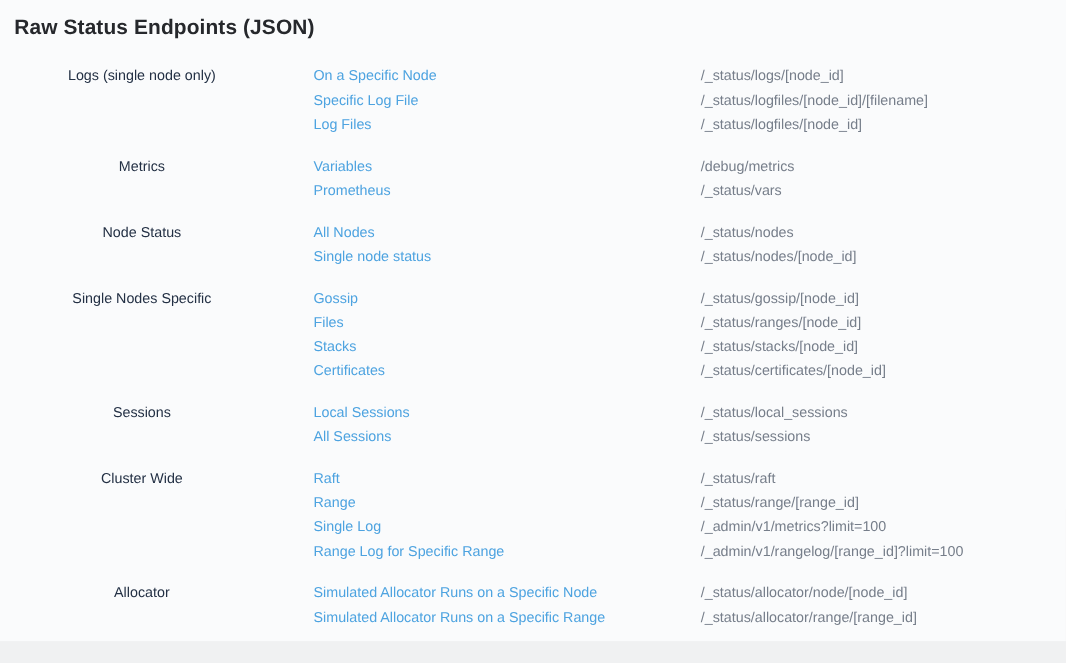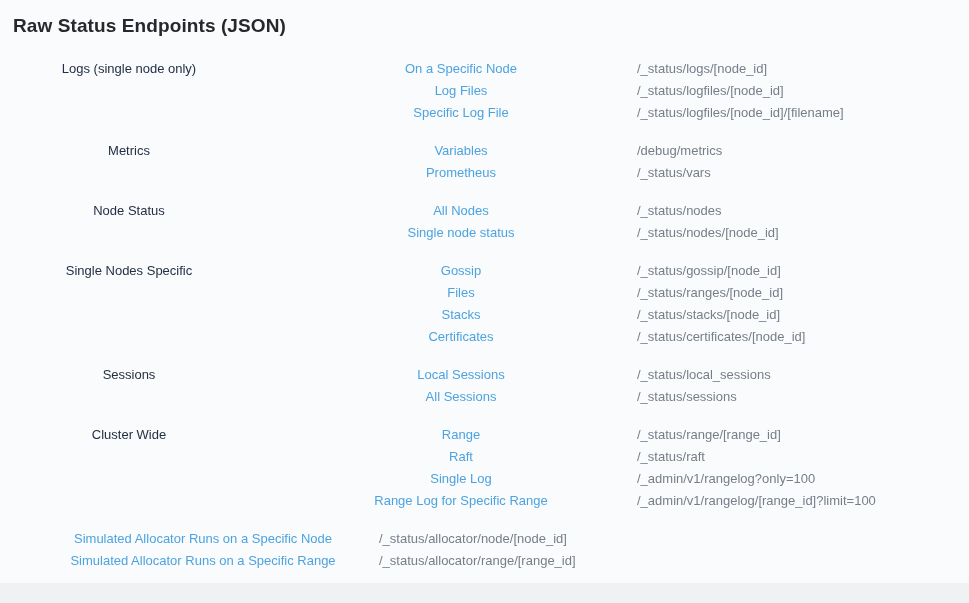--- a/index.html
+++ b/index.html
@@ -56,21 +56,20 @@
     color: #233044;
     font-weight: 400;
   }
   .rows {
     margin-left: 27px;
     flex: 1 1 auto;
   }
   .row {
     display: flex;
     align-items: baseline;
-    text-align: center;
   }
   .row a.link {
     display: inline-block;
     width: 352px;
     flex: 0 0 352px;
     color: #4da3e0;
     text-decoration: none;
     cursor: pointer;
   }
   .row .path {
@@ -85,28 +84,28 @@
   <div class="groups" id="groups">
   <section class="group">
     <div class="cat">Logs (single node only)</div>
     <div class="rows">
   <div class="row">
     <a class="link" href="#">On a Specific Node</a>
     <span class="path">/_status/logs/[node_id]</span>
   </div>
 
   <div class="row">
+    <a class="link" href="#">Specific Log File</a>
+    <span class="path">/_status/logfiles/[node_id]/[filename]</span>
+  </div>
+
+  <div class="row">
     <a class="link" href="#">Log Files</a>
     <span class="path">/_status/logfiles/[node_id]</span>
   </div>
-
-  <div class="row">
-    <a class="link" href="#">Specific Log File</a>
-    <span class="path">/_status/logfiles/[node_id]/[filename]</span>
-  </div>
 </div>
   </section>
 
   <section class="group">
     <div class="cat">Metrics</div>
     <div class="rows">
   <div class="row">
     <a class="link" href="#">Variables</a>
     <span class="path">/debug/metrics</span>
   </div>
@@ -170,42 +169,43 @@
     <a class="link" href="#">All Sessions</a>
     <span class="path">/_status/sessions</span>
   </div>
 </div>
   </section>
 
   <section class="group">
     <div class="cat">Cluster Wide</div>
     <div class="rows">
   <div class="row">
+    <a class="link" href="#">Raft</a>
+    <span class="path">/_status/raft</span>
+  </div>
+
+  <div class="row">
     <a class="link" href="#">Range</a>
     <span class="path">/_status/range/[range_id]</span>
   </div>
 
   <div class="row">
-    <a class="link" href="#">Raft</a>
-    <span class="path">/_status/raft</span>
-  </div>
-
-  <div class="row">
     <a class="link" href="#">Single Log</a>
-    <span class="path">/_admin/v1/rangelog?only=100</span>
+    <span class="path">/_admin/v1/metrics?limit=100</span>
   </div>
 
   <div class="row">
     <a class="link" href="#">Range Log for Specific Range</a>
     <span class="path">/_admin/v1/rangelog/[range_id]?limit=100</span>
   </div>
 </div>
   </section>
 
   <section class="group">
+    <div class="cat">Allocator</div>
     <div class="rows">
   <div class="row">
     <a class="link" href="#">Simulated Allocator Runs on a Specific Node</a>
     <span class="path">/_status/allocator/node/[node_id]</span>
   </div>
 
   <div class="row">
     <a class="link" href="#">Simulated Allocator Runs on a Specific Range</a>
     <span class="path">/_status/allocator/range/[range_id]</span>
   </div>

